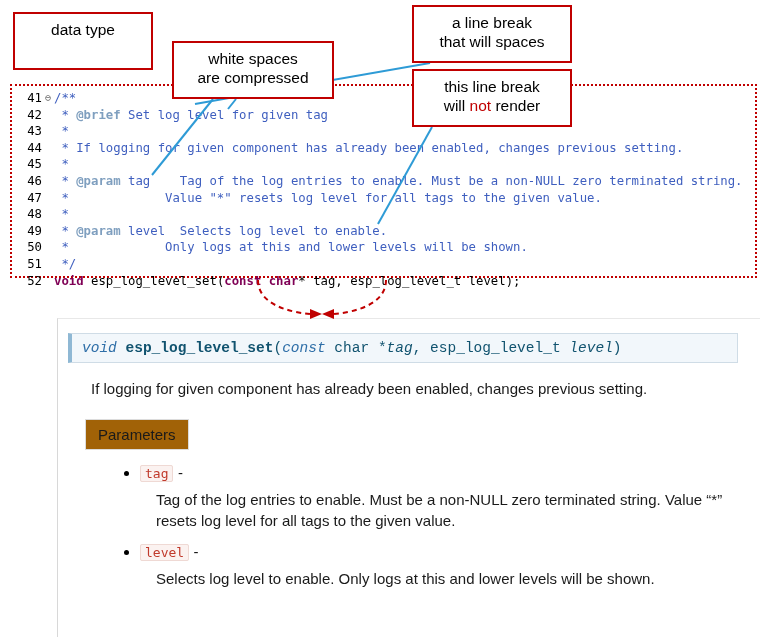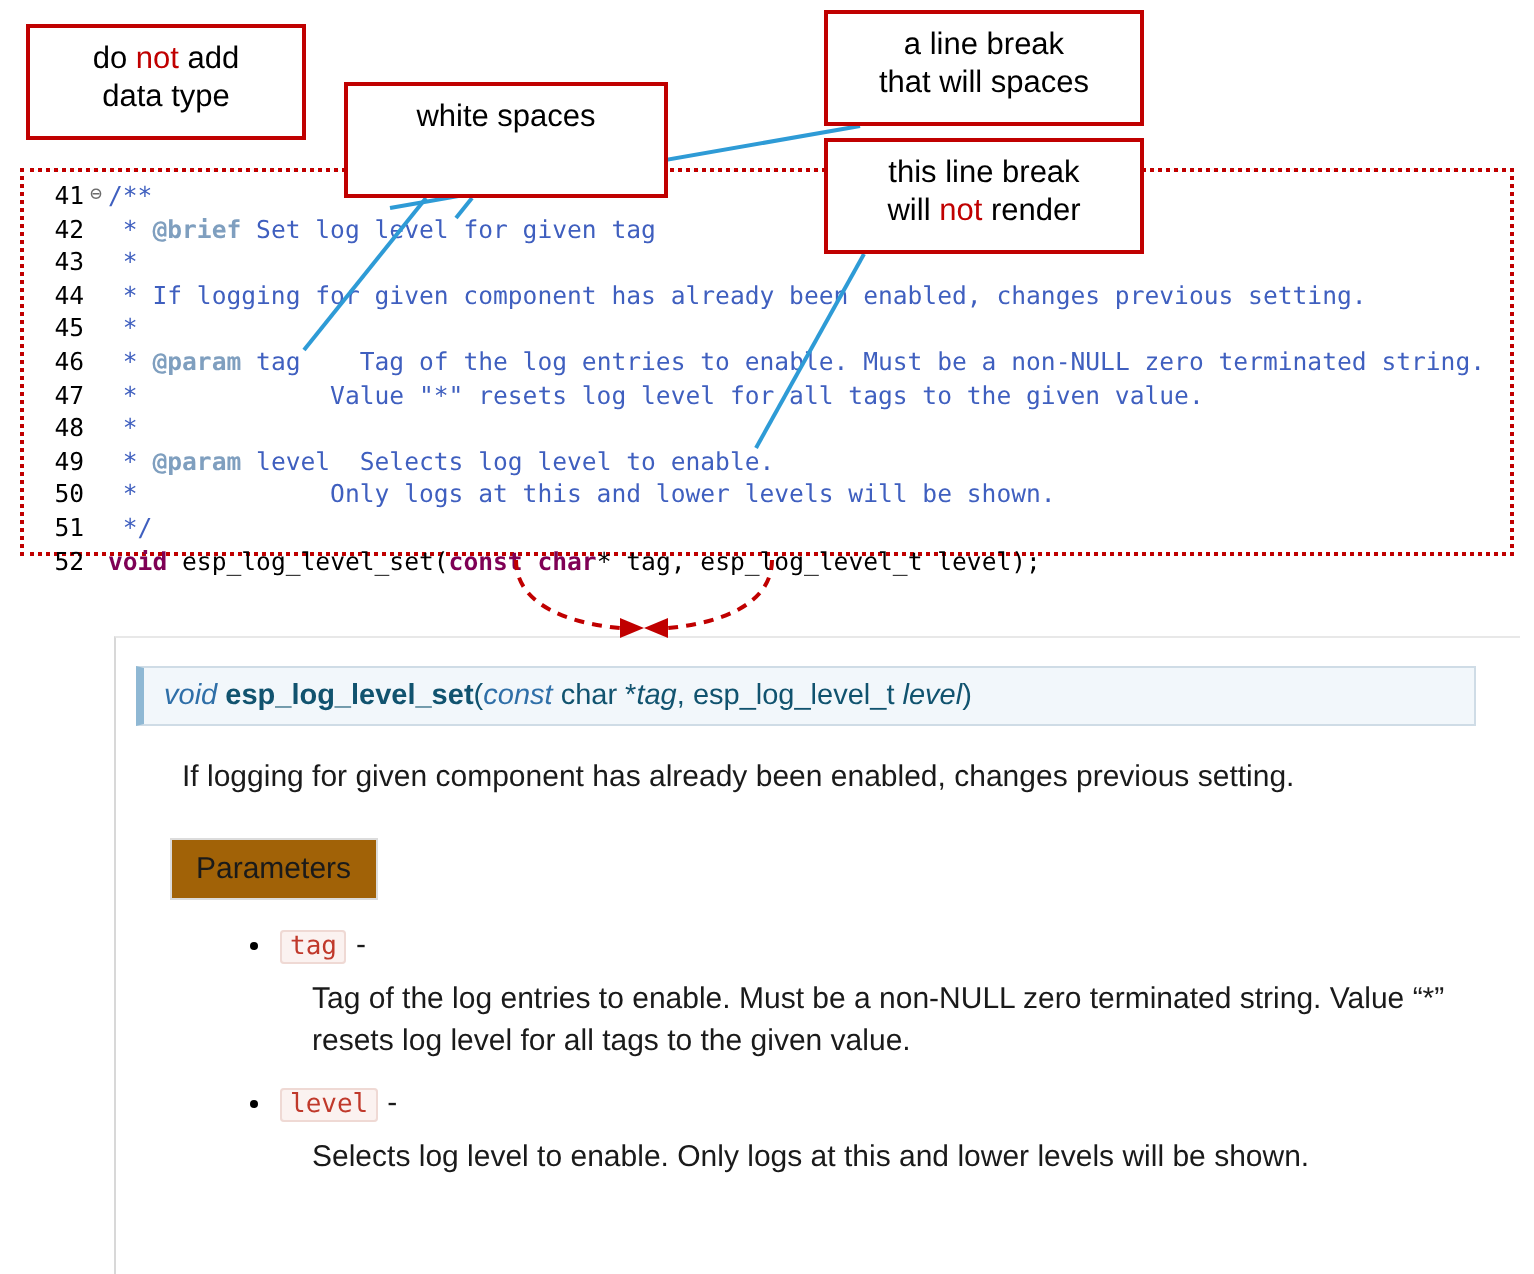--- a/index.html
+++ b/index.html
@@ -105,21 +105,21 @@
     border-top: 1px solid #e8e8e8;
     box-sizing: border-box;
     z-index: 2;
   }
   #doc-signature {
     margin: 14px 22px 0 10px;
     background: #f2f7fb;
     border: 1px solid #cfdce6;
     border-left: 4px solid #8fb8d4;
     padding: 6px 10px;
-    font-family: Liberation Sans, sans-serif;
+    font-family: Liberation Mono, monospace;
     font-size: 14.5px;
     color: #1b5c7f;
     white-space: nowrap;
   }
   #doc-signature .sig-name { color: #11536f; font-weight: bold; }
   #doc-signature .sig-kw   { color: #2f6fa8; font-style: italic; }
   #doc-signature .sig-type { color: #11536f; }
   #doc-signature .sig-param{ color: #11536f; font-style: italic; }
 
   .doc-para {
@@ -166,26 +166,26 @@
     color: #1a1a1a;
     max-width: 570px;
     line-height: 1.4;
     margin-left: 16px;
   }
 </style>
 </head>
 <body>
 
 <div class="callout" id="callout-datatype">
-  <div><span>do </span><span class="hl">not</span><span> add</span></div>
   <div>data type</div>
 </div>
 
 <div class="callout" id="callout-spaces">
   <div>white spaces</div>
+  <div>are  compressed</div>
 </div>
 
 <div class="callout" id="callout-break-render">
   <div>a line break</div>
   <div>that will spaces</div>
 </div>
 
 <div class="callout" id="callout-break-norender">
   <div>this line break</div>
   <div><span>will </span><span class="hl">not</span><span> render</span></div>

